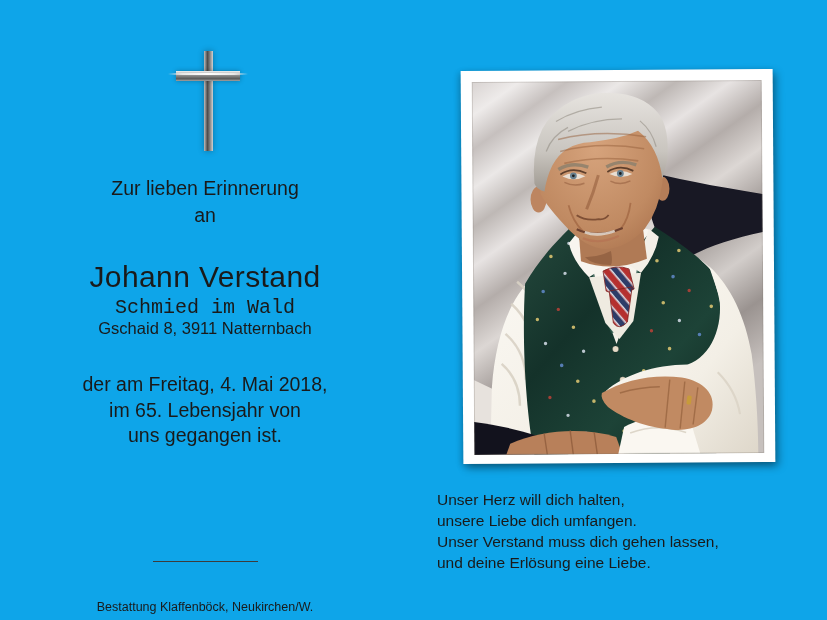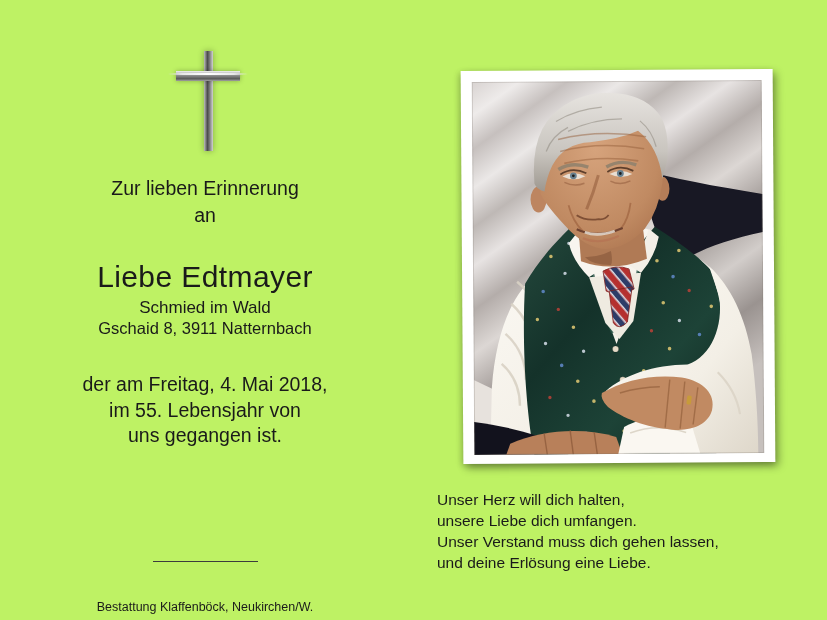--- a/index.html
+++ b/index.html
@@ -1,34 +1,34 @@
 <!DOCTYPE html>
 <html><head>
 <meta charset="utf-8">
 <style>
   html,body{margin:0;padding:0;background:#ffffff;}
   .page{
     position:relative; width:827px; height:620px; overflow:hidden;
-    background:#bef264; font-family:"Liberation Sans", sans-serif; color:#1a1a1a;
+    background:#0ea5e9; font-family:"Liberation Sans", sans-serif; color:#1a1a1a;
   }
   
   .cross-v{position:absolute; left:204px; top:51px; width:9px; height:100px;
     background:linear-gradient(90deg,#bdbdbd,#4c4c4c 38%,#707070 58%,#d2d2d2);
     filter:blur(.6px); box-shadow:0 0 6px rgba(0,0,0,.30);}
   .cross-h{position:absolute; left:176px; top:71px; width:64px; height:10px;
     background:linear-gradient(180deg,#f1f1f1,#8d8d8d 45%,#585858 78%,#a5a5a5);
     filter:blur(.5px); box-shadow:0 0 5px rgba(0,0,0,.28);}
   .cross-glint{position:absolute; left:168px; top:73px; width:80px; height:2px;
     background:linear-gradient(90deg,rgba(255,255,255,0),#e8e8e8 18%,#ffffff 50%,#e8e8e8 82%,rgba(255,255,255,0));
     filter:blur(.4px);}
   
   .lcol{position:absolute; left:35px; width:340px; text-align:center;}
   .heading{top:175px; font-size:19.5px; line-height:27px;}
   .name{top:260px; font-size:30px; line-height:34px; letter-spacing:.4px;}
-  .vulgo{top:299px; font-size:17px; line-height:17px;}
+  .vulgo{top:299px; font-size:20px; line-height:17px;font-family:Liberation Mono, monospace;}
   .address{top:319px; font-size:16.5px; line-height:19px;}
   .death{top:372px; font-size:19.5px; line-height:25.5px;text-align:center;}
   .sig{top:561px;}
   .sig-line{width:105px; height:0; border-top:1.6px solid #3c3c3c; margin:0 auto 7px auto;}
   .sig-text{font-size:12.5px; line-height:14px;margin-top:38px;}
   
   .photo-frame{
     position:absolute; left:462px; top:70px; width:290px; height:373px;
     background:#ffffff; padding:11px 11px 9px 11px;
     box-shadow:3px 4px 9px rgba(0,0,0,.38), -2px 2px 6px rgba(0,0,0,.16);
@@ -46,26 +46,26 @@
   <div>
     <div class="cross-v"></div>
     <div class="cross-h"></div>
     <div class="cross-glint"></div>
   </div>
 
   <div class="lcol heading">
     <div>Zur lieben Erinnerung</div>
     <div>an</div>
   </div>
-  <div class="lcol name">Liebe Edtmayer</div>
+  <div class="lcol name">Johann Verstand</div>
   <div class="lcol vulgo">Schmied im Wald</div>
   <div class="lcol address">Gschaid 8, 3911 Natternbach</div>
   <div class="lcol death">
     <div>der am Freitag, 4. Mai 2018,</div>
-    <div>im 55. Lebensjahr von</div>
+    <div>im 65. Lebensjahr von</div>
     <div>uns gegangen ist.</div>
   </div>
   <div class="lcol sig">
     <div class="sig-line"></div>
     <div class="sig-text">Bestattung Klaffenböck, Neukirchen/W.</div>
   </div>
 
   <div class="photo-frame" title="Portrait of a smiling elderly man with short gray hair wearing a white shirt, a dark green vest with small colored dots and a red tie with navy stripes, arms folded in front">
     <svg width="290" height="373" viewBox="0 0 290 373">
       <defs>

